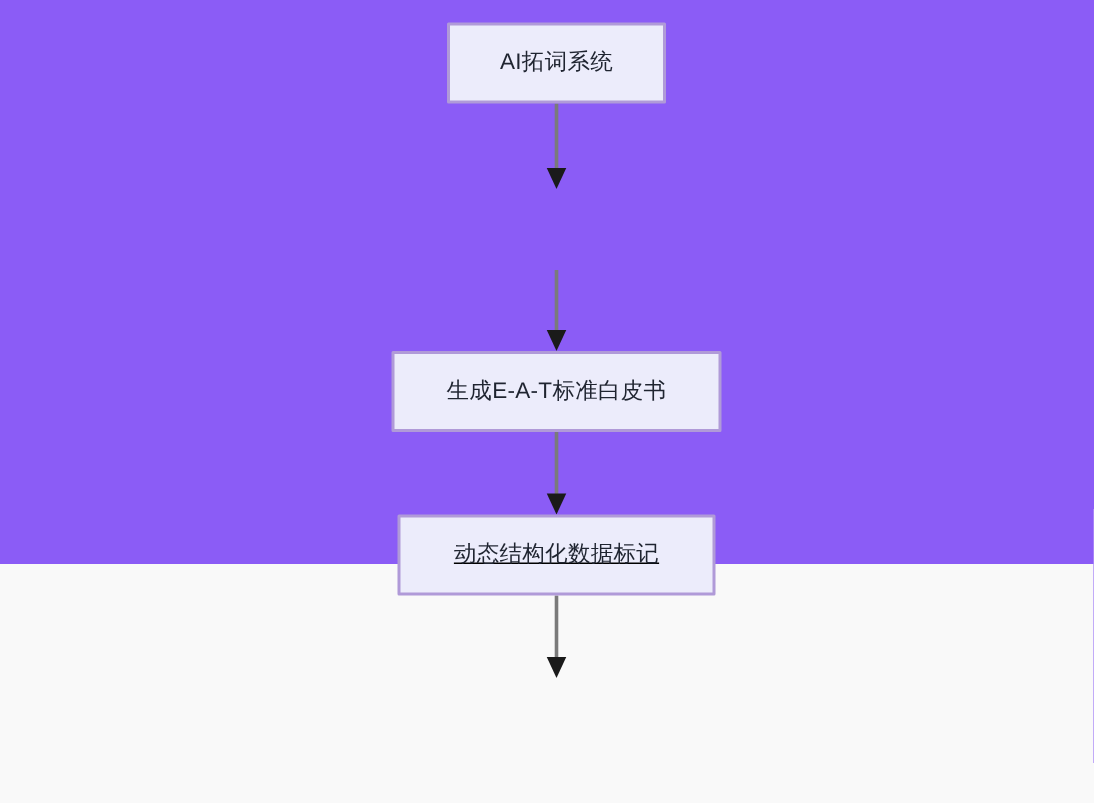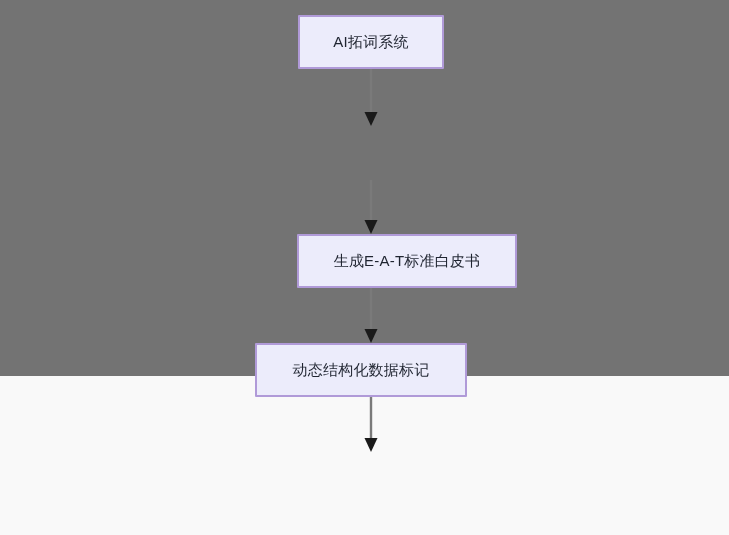--- a/index.html
+++ b/index.html
@@ -11,21 +11,21 @@
     height: 535px;
     background: #f9f9f9;
     font-family: "Liberation Sans", "DejaVu Sans", sans-serif;
     overflow: hidden;
   }
 
   #flowchart-canvas {
     position: relative;
     width: 729px;
     height: 376px;
-    background: #737373;
+    background: #8b5cf6;
   }
 
   .node {
     position: absolute;
     box-sizing: border-box;
     background: #ececfb;
     border: 2px solid #b09ad8;
     display: flex;
     align-items: center;
     justify-content: center;
@@ -39,22 +39,22 @@
     line-height: 1.2;
     letter-spacing: 0.2px;
     white-space: nowrap;
     text-align: center;
     font-family: "Liberation Sans", "DejaVu Sans", sans-serif;
   }
 
   
   .node-n1 { left: 298px; top: 15px;  width: 146px; }
   .node-n2 { left: 276px; top: 126px; width: 190px; }
-  .node-n3 { left: 261px; top: 234px; width: 220px; margin-left: 36px; }
-  .node-n4 { left: 255px; top: 343px; width: 212px; }
+  .node-n3 { left: 261px; top: 234px; width: 220px; }
+  .node-n4 { left: 265px; top: 343px; width: 212px; text-decoration: underline; }
   .node-n5 { left: 253px; top: 452px; width: 236px; }
 
   
   .edge {
     position: absolute;
     left: 0;
     top: 0;
     overflow: visible;
     pointer-events: none;
   }

